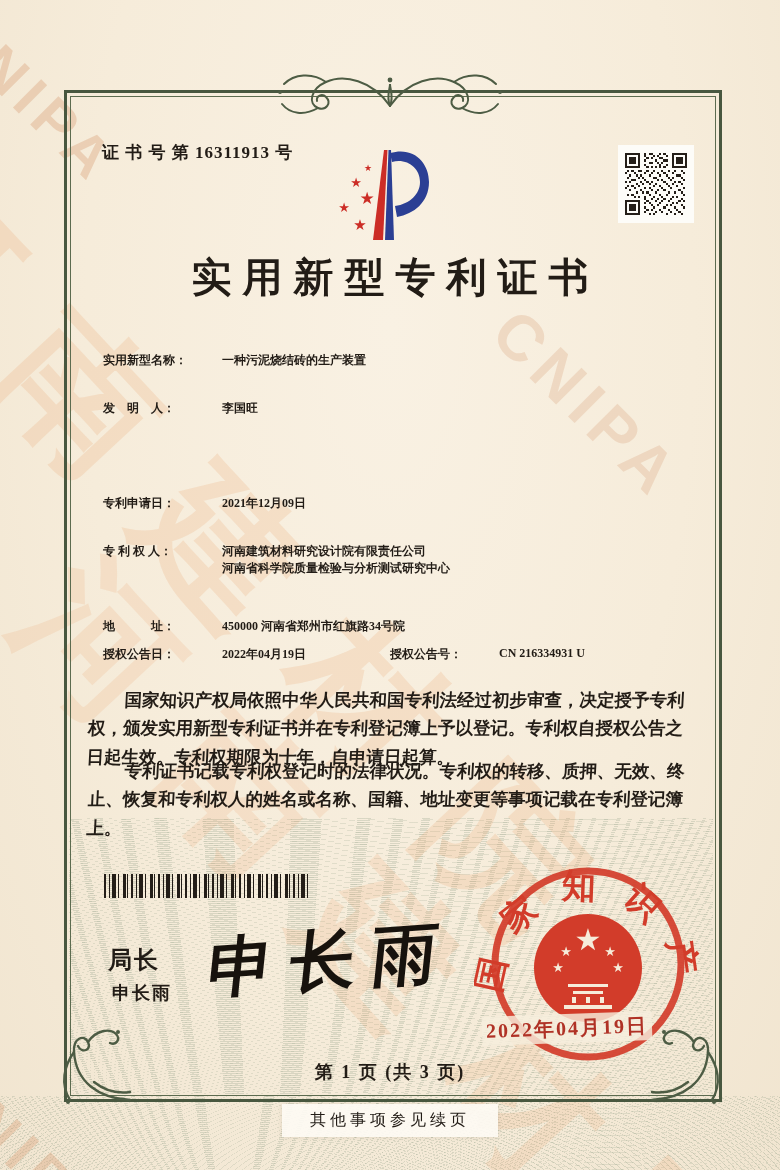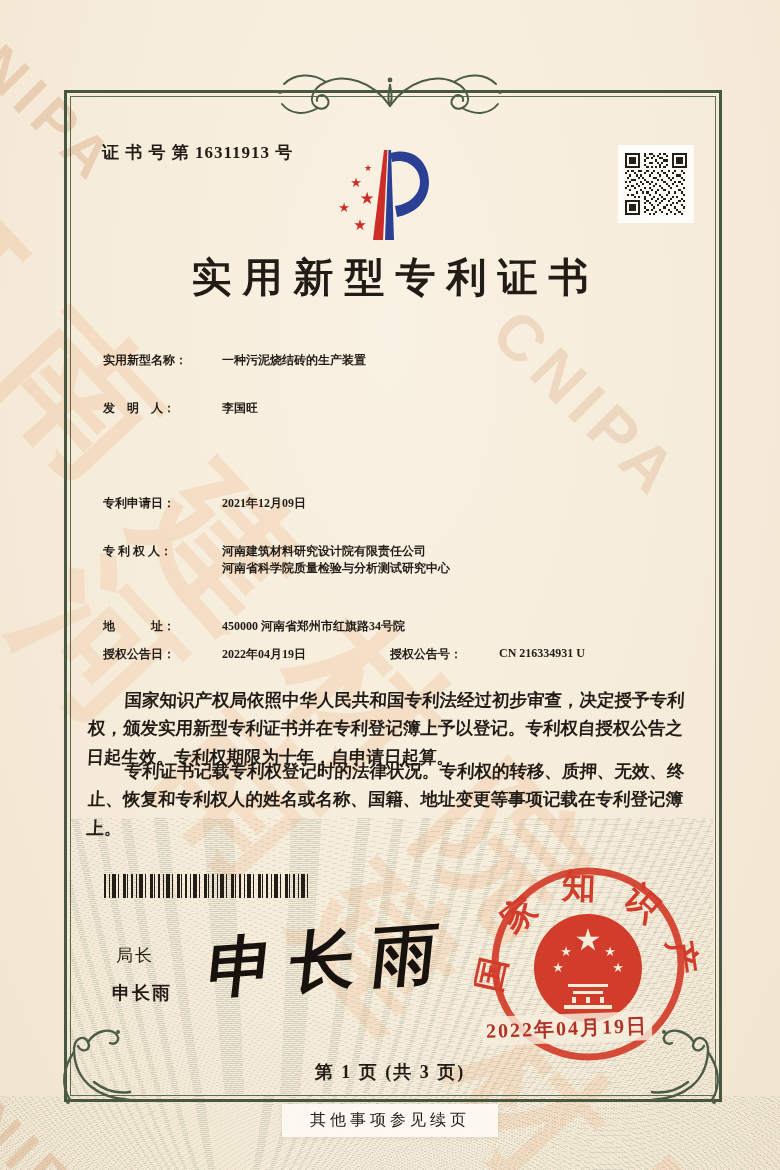--- a/index.html
+++ b/index.html
@@ -44,21 +44,21 @@
   .para{position:absolute;z-index:5;left:88px;width:612px;font-size:17.5px;line-height:1.62;
     text-indent:2em;font-weight:600;transform:skewX(-3deg);}
   .barcode{position:absolute;z-index:5;left:104px;top:874px;width:208px;height:24px;
     background:repeating-linear-gradient(90deg,
       #241e18 0 2px, rgba(0,0,0,0) 2px 5px,
       #241e18 5px 6px, rgba(0,0,0,0) 6px 8px,
       #241e18 8px 12px, rgba(0,0,0,0) 12px 14px,
       #241e18 14px 15px, rgba(0,0,0,0) 15px 19px,
       #241e18 19px 22px, rgba(0,0,0,0) 22px 23px,
       #241e18 23px 24px, rgba(0,0,0,0) 24px 27px);}
-  .sig-title{position:absolute;z-index:5;left:116px;top:944px;font-size:17px;font-weight:normal;letter-spacing:2px;}
+  .sig-title{position:absolute;z-index:5;left:108px;top:944px;font-size:24px;font-weight:bold;letter-spacing:2px;}
   .sig-name{position:absolute;z-index:5;left:112px;top:981px;font-size:18px;font-weight:bold;letter-spacing:2px;}
   .sig-script{position:absolute;z-index:5;left:208px;top:916px;font-size:66px;font-weight:bold;color:#17120d;
     letter-spacing:16px;transform:rotate(-4deg) skewX(-10deg);}
   .seal{position:absolute;z-index:5;left:474px;top:850px;}
   .seal-date{position:absolute;z-index:6;left:482px;top:1014px;font-size:20px;font-weight:bold;color:#b03226;
     letter-spacing:2px;transform:rotate(-2deg);background:rgba(247,238,221,.82);padding:1px 4px;}
   .page-num{position:absolute;z-index:5;left:0;right:0;top:1060px;text-align:center;font-size:18px;font-weight:600;letter-spacing:2px;}
   .cont-note{position:absolute;z-index:5;left:50%;transform:translateX(-50%);top:1104px;
     background:rgba(253,250,243,.92);padding:6px 28px;font-size:16px;font-weight:normal;letter-spacing:4px;
     box-shadow:0 0 5px rgba(60,50,30,.12);}

